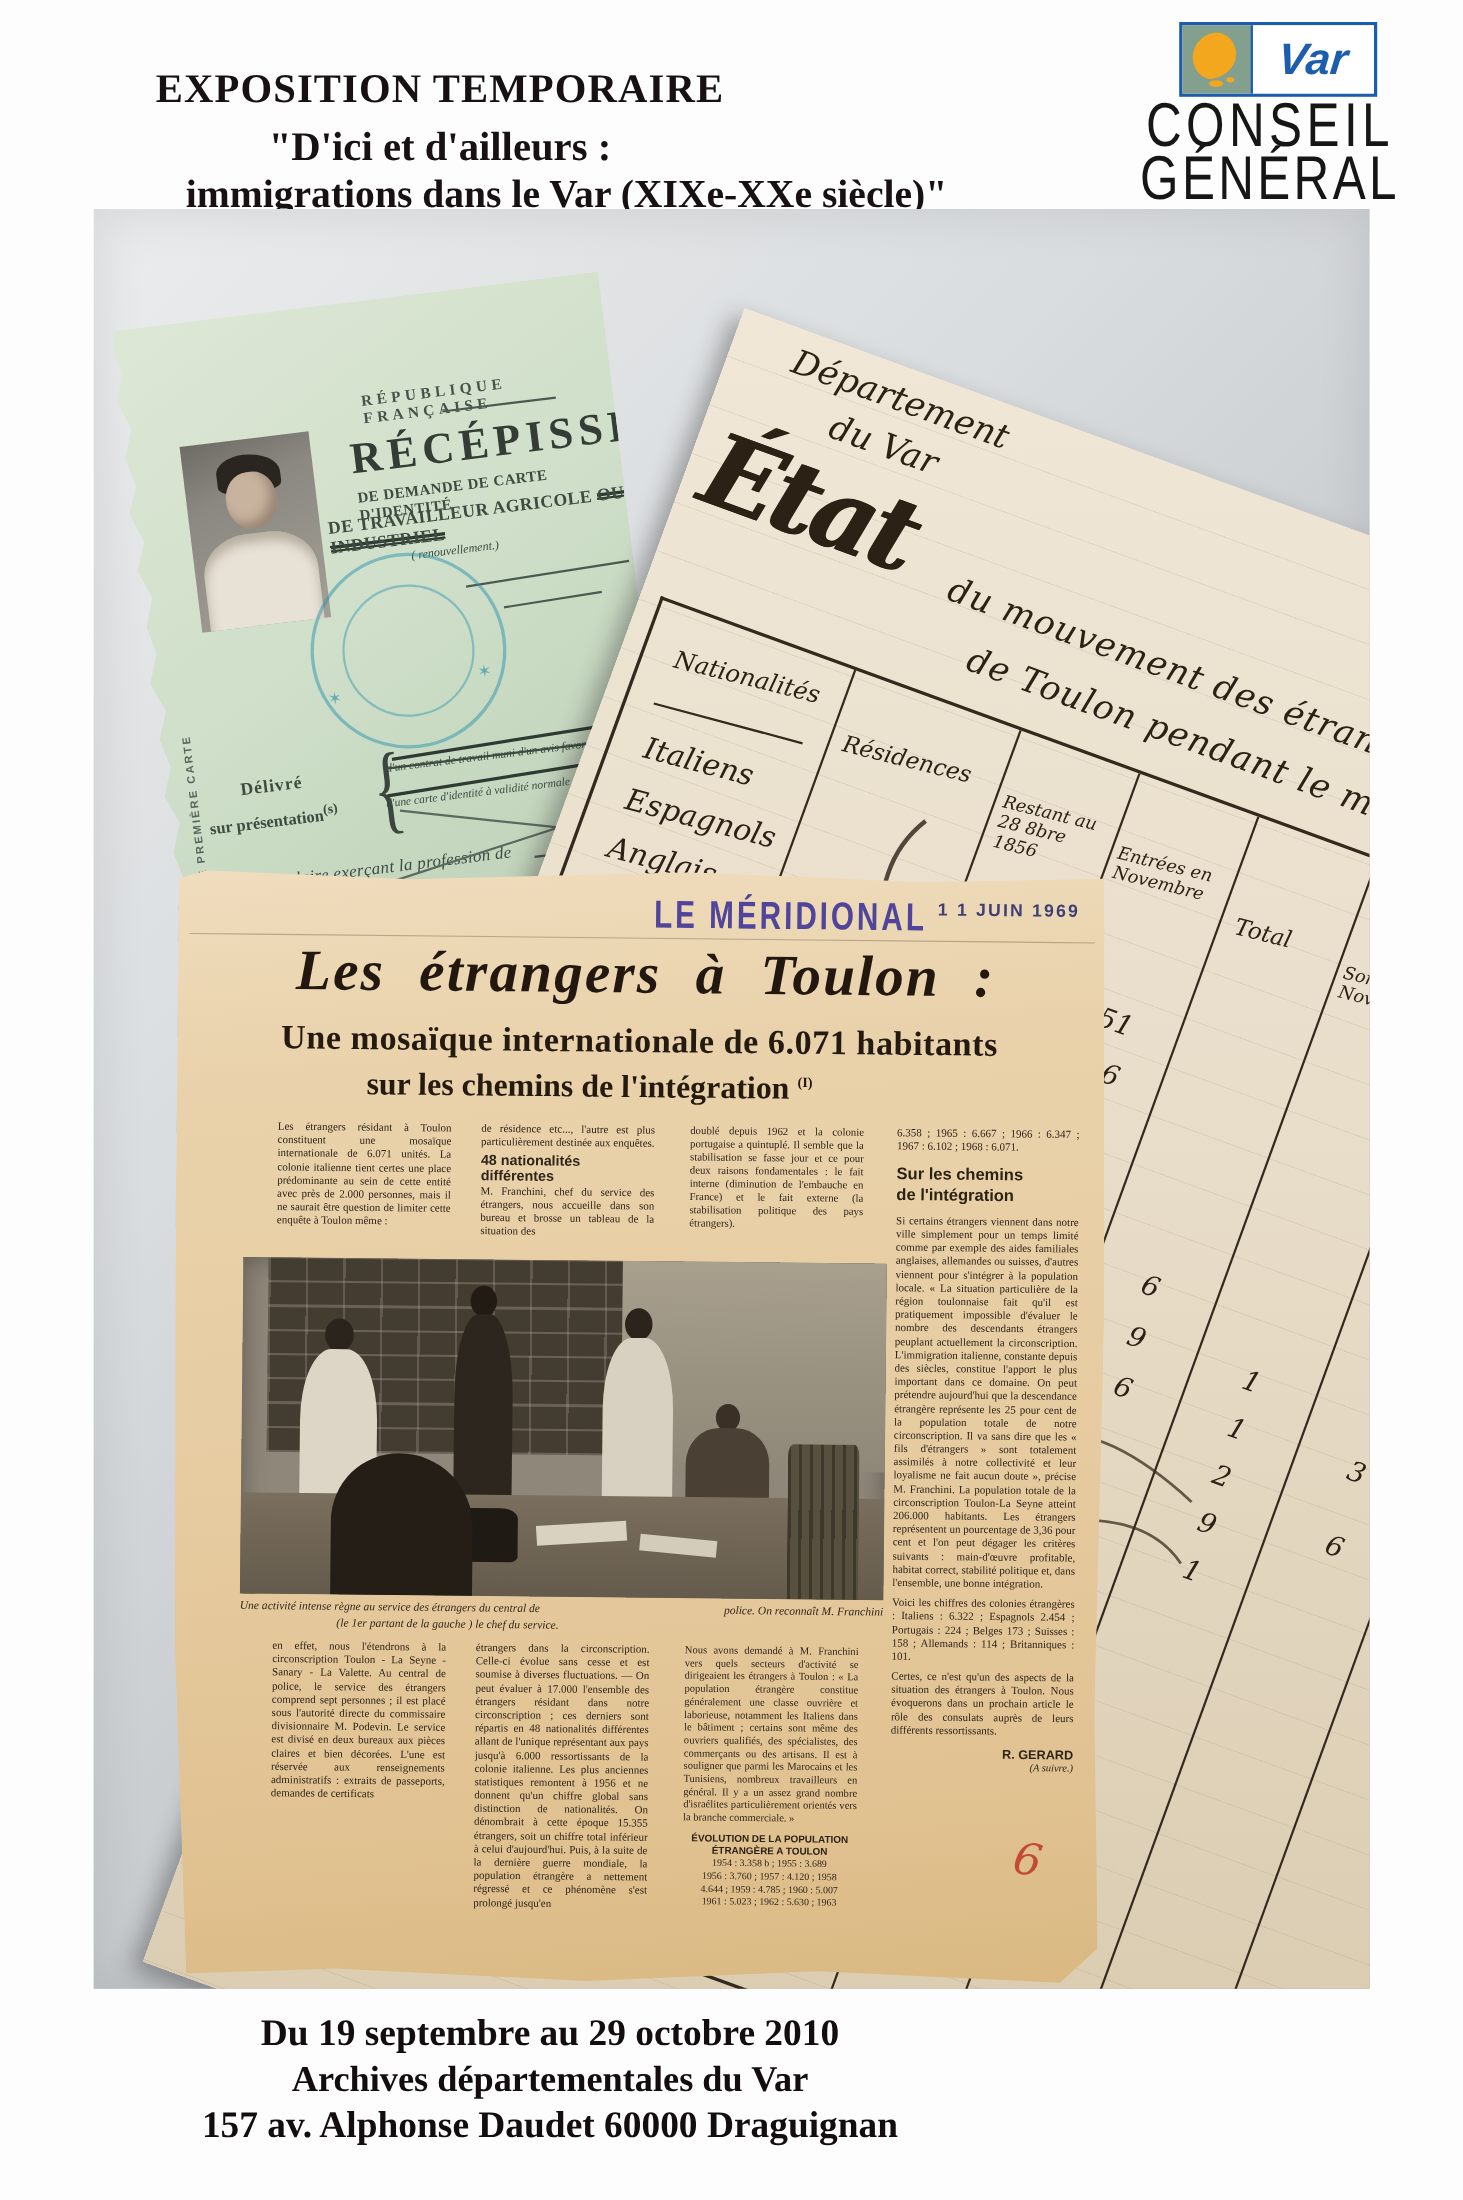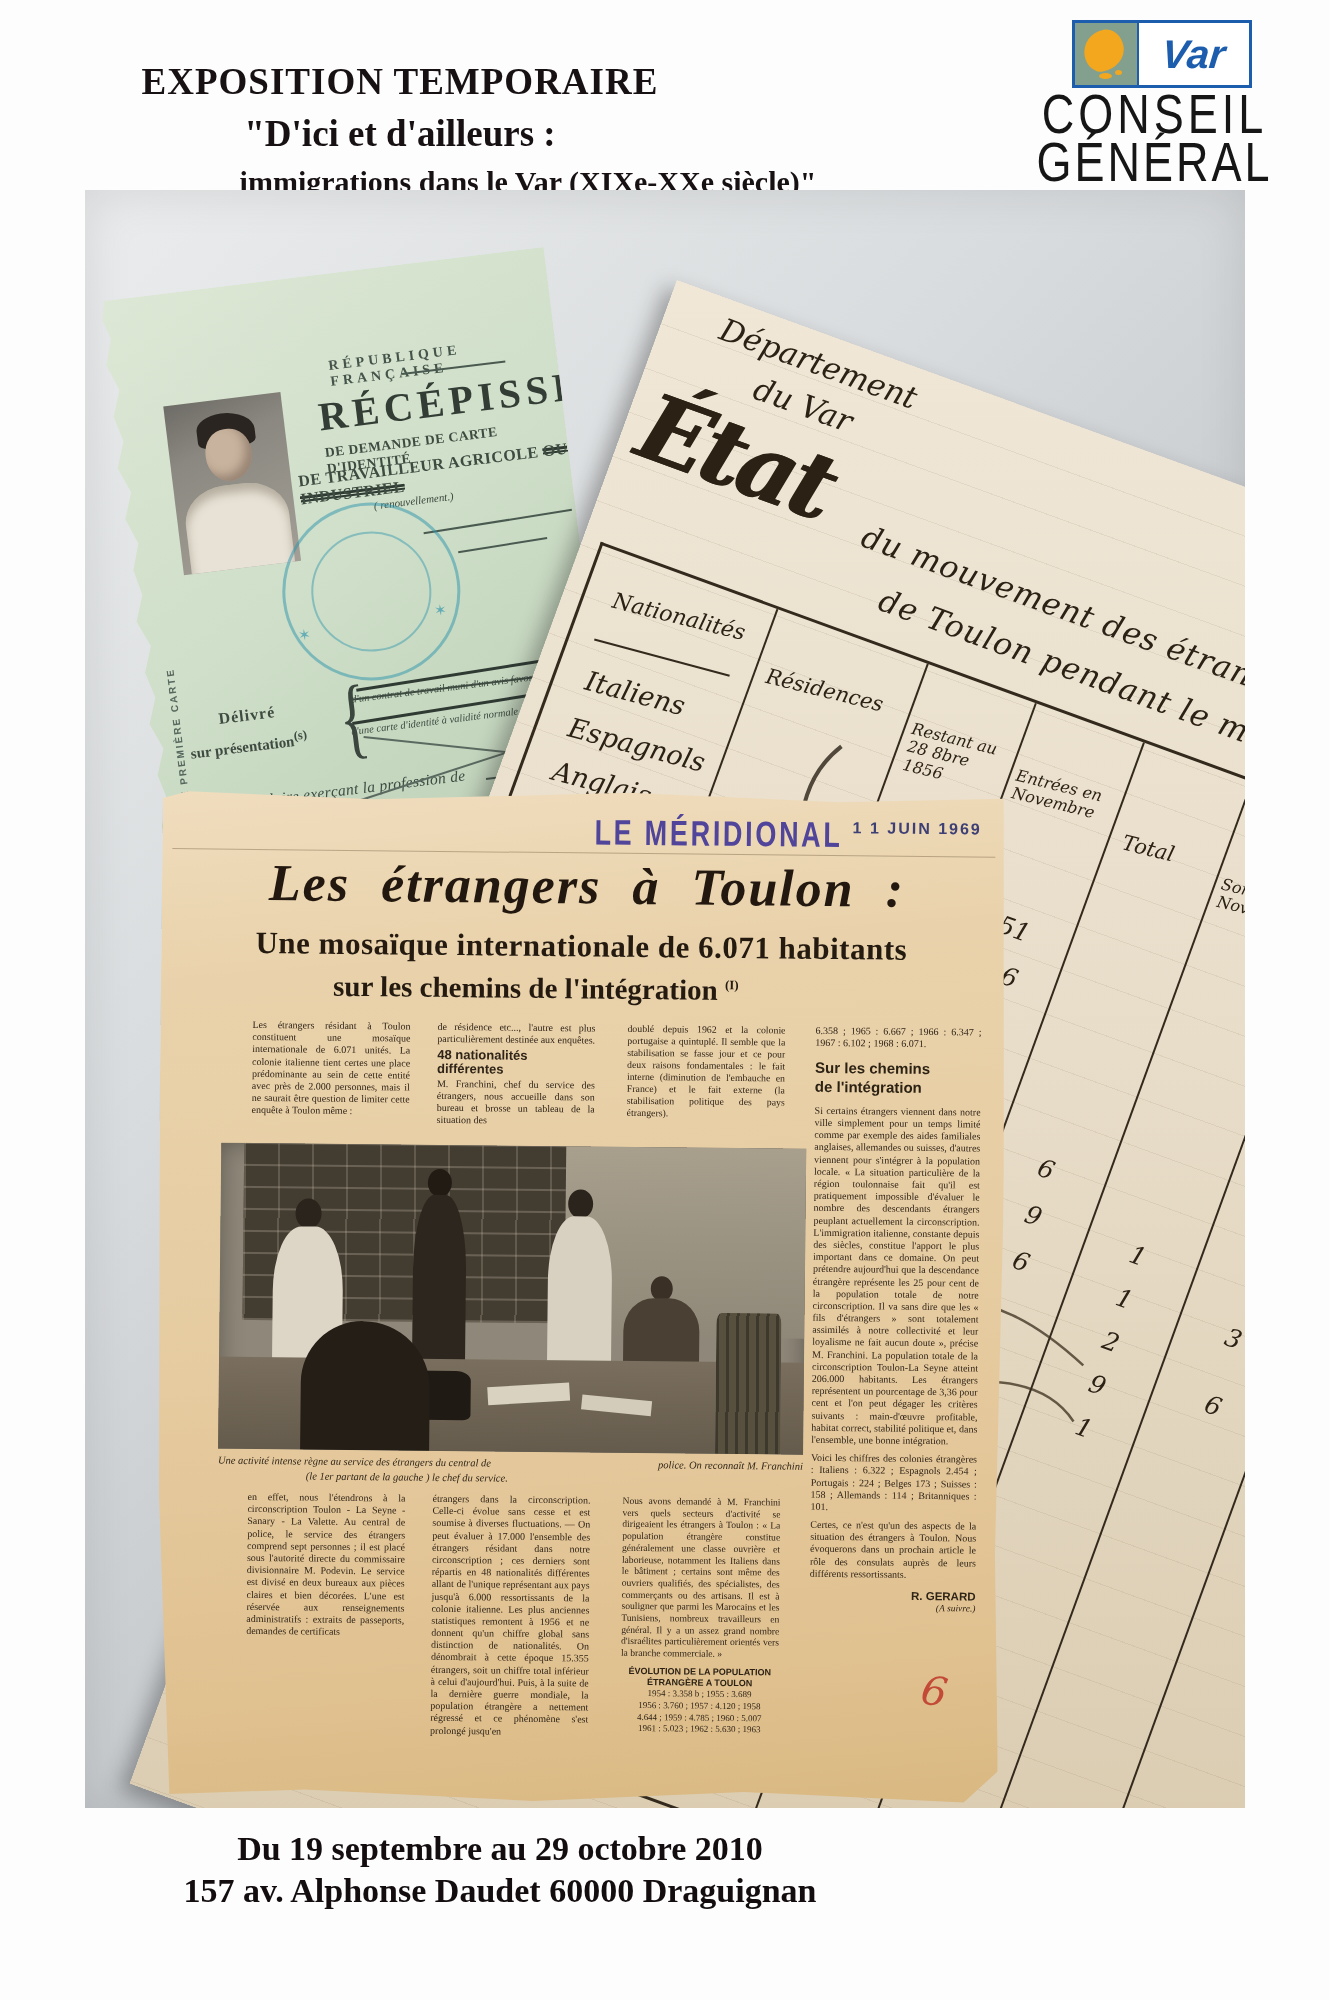--- a/index.html
+++ b/index.html
@@ -3,21 +3,21 @@
 <meta charset="utf-8">
 <style>
   html,body{margin:0;padding:0;background:#ffffff;}
   .poster{position:relative;width:1330px;height:2000px;background:#fdfdfd;overflow:hidden;
           font-family:"Liberation Serif",serif;color:#181114;}
 
   
   .title-block{position:absolute;left:0;top:24px;width:800px;text-align:center;font-weight:bold;}
   .t1{font-size:37px;letter-spacing:1px;margin-top:36px;}
   .t2{font-size:37px;margin-top:9px;}
-  .t3{font-size:30px;margin-top:10px;position:relative;left:128px;white-space:nowrap;}
+  .t3{font-size:36px;position:relative;left:115px;white-space:nowrap;}
 
   
   .logo{position:absolute;left:1012px;top:14px;width:285px;height:180px;}
   .logo-box{position:absolute;left:60px;top:6px;width:180px;height:68px;border:3px solid #1d5dad;
             display:flex;box-sizing:border-box;background:#fff;}
   .logo-left{width:62px;background:#83a08e;position:relative;border-right:2px solid #1d5dad;}
   .blob{position:absolute;left:9px;top:7px;width:40px;height:41px;background:#f2a71f;
         border-radius:58% 42% 62% 38% / 55% 48% 52% 45%;transform:rotate(-10deg);}
   .blob-isle{position:absolute;left:24px;top:50px;width:13px;height:6px;background:#f2a71f;border-radius:50%;}
   .blob-isle2{position:absolute;left:40px;top:47px;width:7px;height:5px;background:#f2a71f;border-radius:50%;}
@@ -416,16 +416,17 @@
           <div class="j-evo-l">4.644 ; 1959 : 4.785 ; 1960 : 5.007</div>
           <div class="j-evo-l">1961 : 5.023 ; 1962 : 5.630 ; 1963</div>
         </div>
       </div>
       <div class="j-red6">6</div>
     </div>
   </div>
 
   <div class="footer">
     <div class="f1">Du 19 septembre au 29 octobre 2010</div>
+    <div class="f2">Archives départementales du Var</div>
     <div class="f3">157 av. Alphonse Daudet 60000 Draguignan</div>
   </div>
 
 </div>
 
 </body></html>

